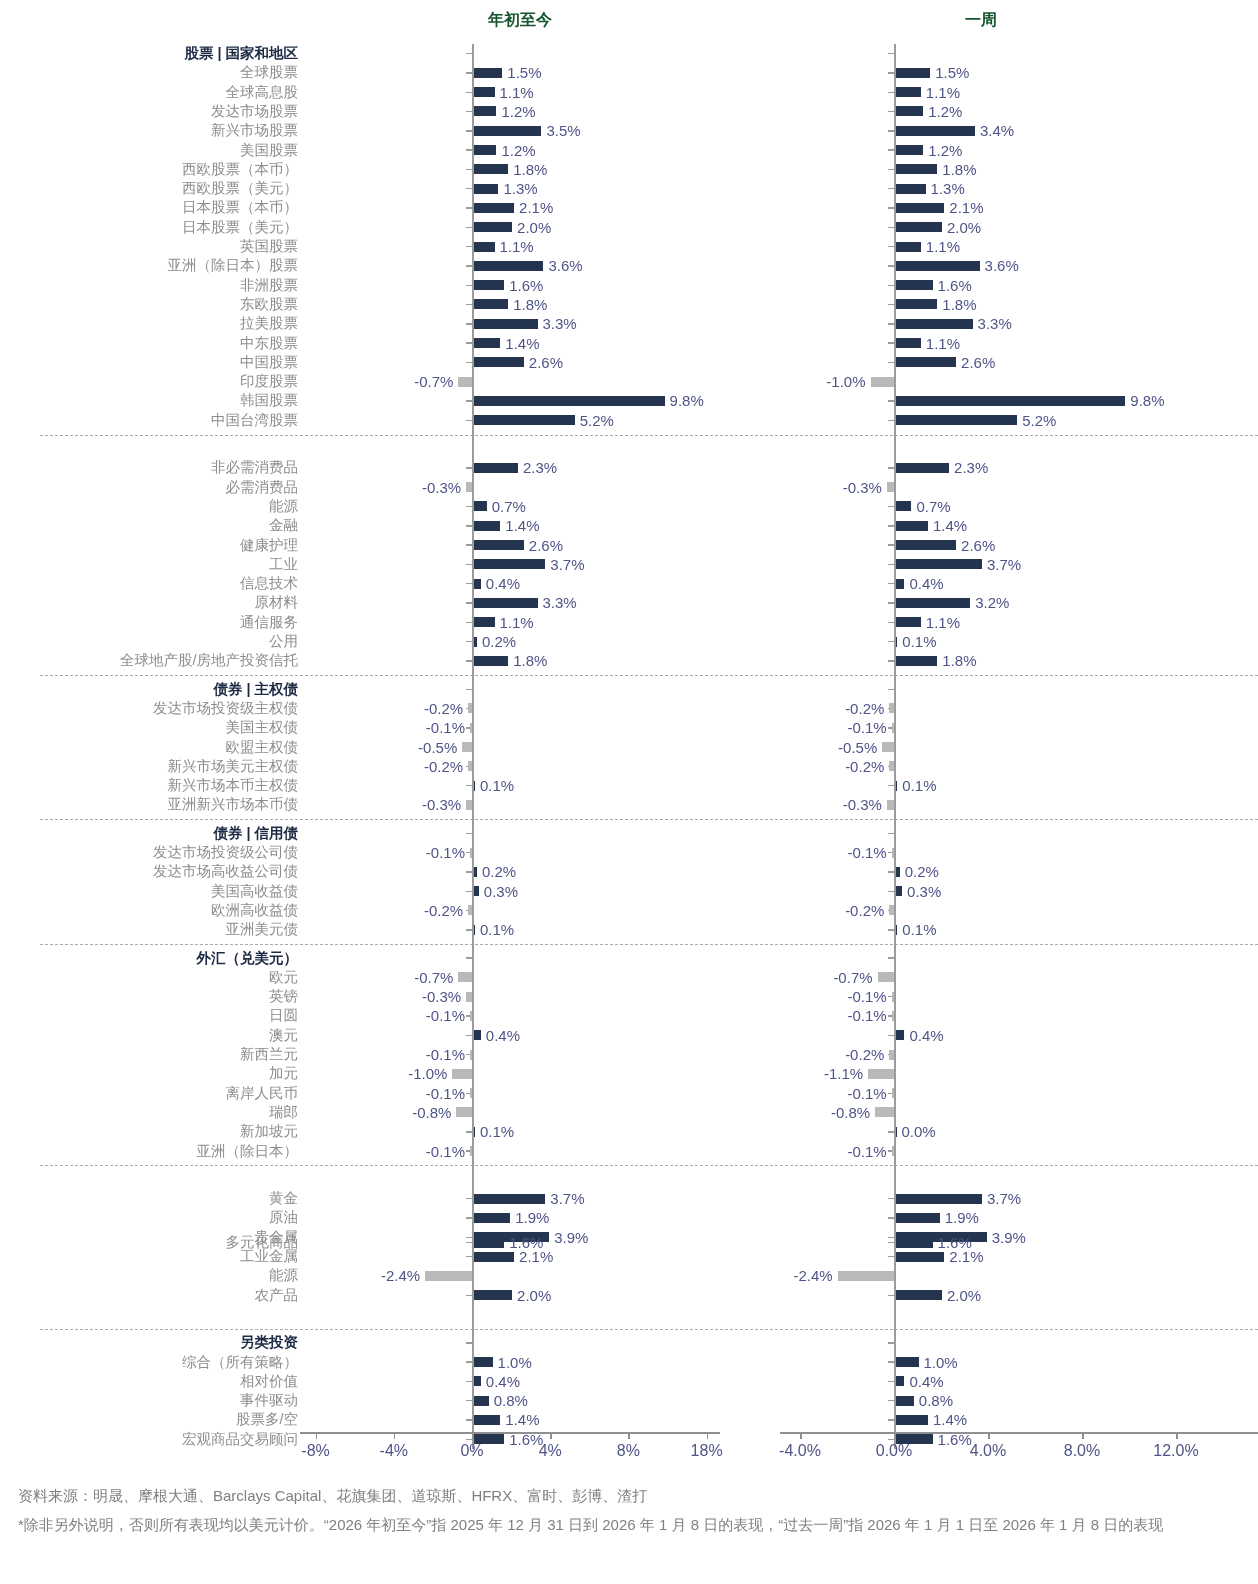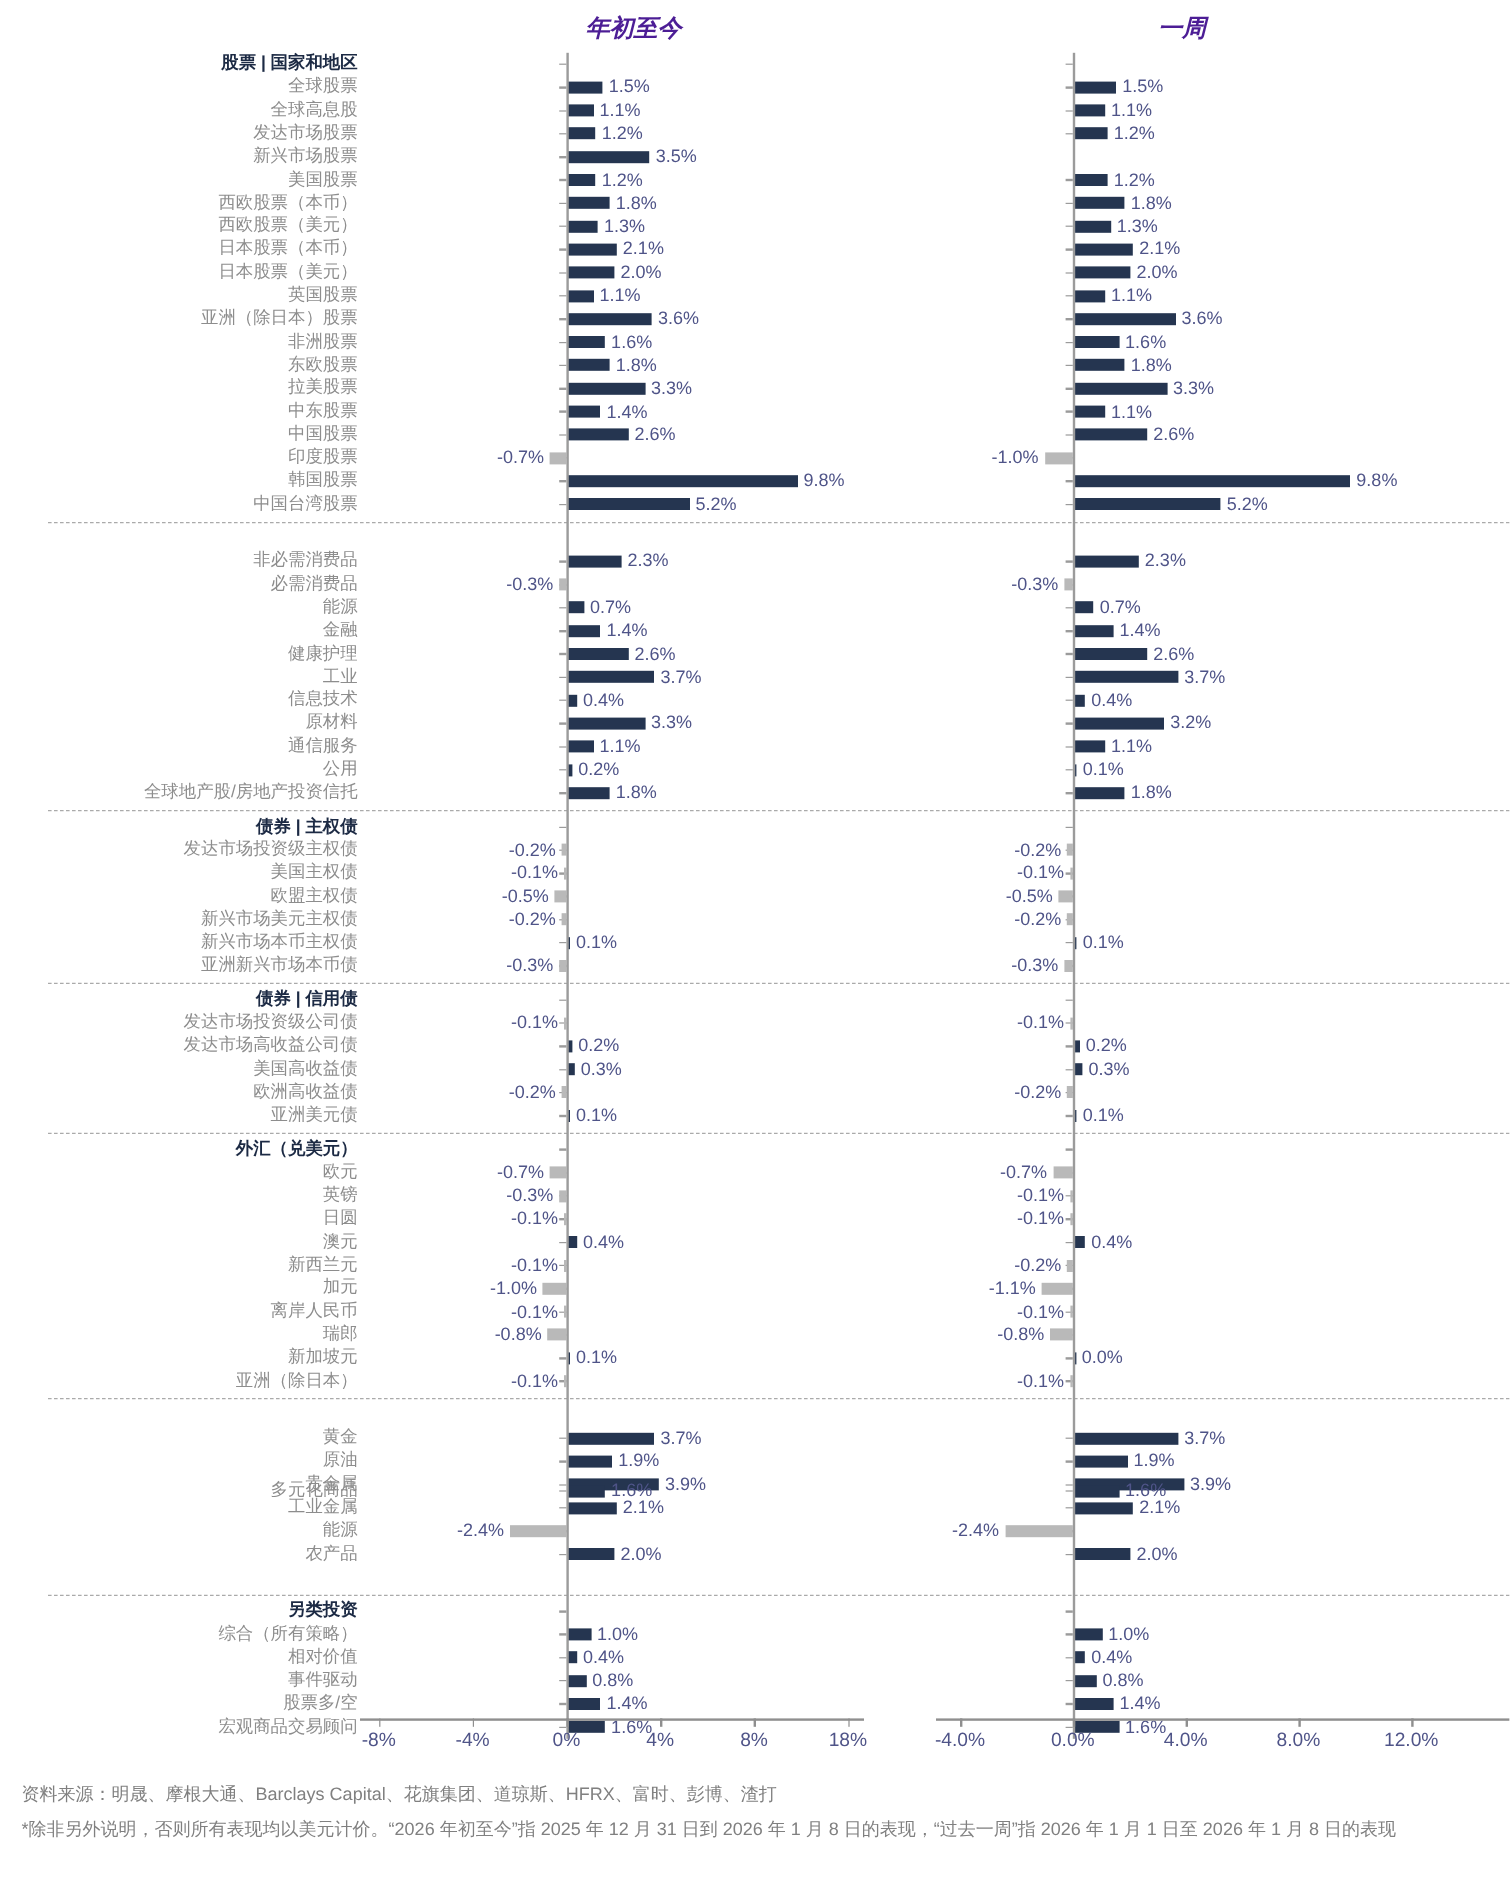--- a/index.html
+++ b/index.html
@@ -6,24 +6,23 @@
   html, body {
     width: 1258px; height: 1584px;
     background: #ffffff;
     font-family: "Liberation Sans", "DejaVu Sans", sans-serif;
   }
   #root { position: relative; width: 1258px; height: 1584px; overflow: hidden; }
 
   
   .col-title {
     position: absolute;
-    font-size: 20px;
-    font-style: italic;
+    font-size: 16px;
     font-weight: 700;
-    color: #4c1d95;
+    color: #14532d;
     white-space: nowrap;
   }
   #title-ytd  { left: 488px; top: 10px; }
   #title-week { left: 965px; top: 10px; }
 
   
   #body { position: absolute; left: 0; top: 44px; width: 1258px; height: 1380px; }
 
   .row { position: absolute; left: 0; width: 1258px; height: 19.3px; }
 
@@ -165,20 +164,25 @@
           <div class="bar pos" style="width: 28.2px; left: 115px;"></div>
           <div class="vlabel r" style="left: 148.2px;">1.2%</div>
         </div>
       </div>
       <div class="row" style="top: 77.2px;">
         <div class="row-label">新兴市场股票</div>
         <div class="panel" id="null" style="left: 300px; width: 420px;">
           <div class="tick" style="left: 166px; top: 8.95px;"></div>
           <div class="bar pos" style="width: 68.425px; left: 173px;"></div>
           <div class="vlabel r" style="left: 246.425px;">3.5%</div>
+        </div>
+        <div class="panel" id="null" style="left: 780px; width: 478px;">
+          <div class="tick" style="left: 108px; top: 8.95px;"></div>
+          <div class="bar pos" style="width: 79.9px; left: 115px;"></div>
+          <div class="vlabel r" style="left: 199.9px;">3.4%</div>
         </div>
       </div>
       <div class="row" style="top: 96.5px;">
         <div class="row-label">美国股票</div>
         <div class="panel" id="null" style="left: 300px; width: 420px;">
           <div class="tick" style="left: 166px; top: 8.95px;"></div>
           <div class="bar pos" style="width: 23.46px; left: 173px;"></div>
           <div class="vlabel r" style="left: 201.46px;">1.2%</div>
         </div>
         <div class="panel" id="null" style="left: 780px; width: 478px;">

